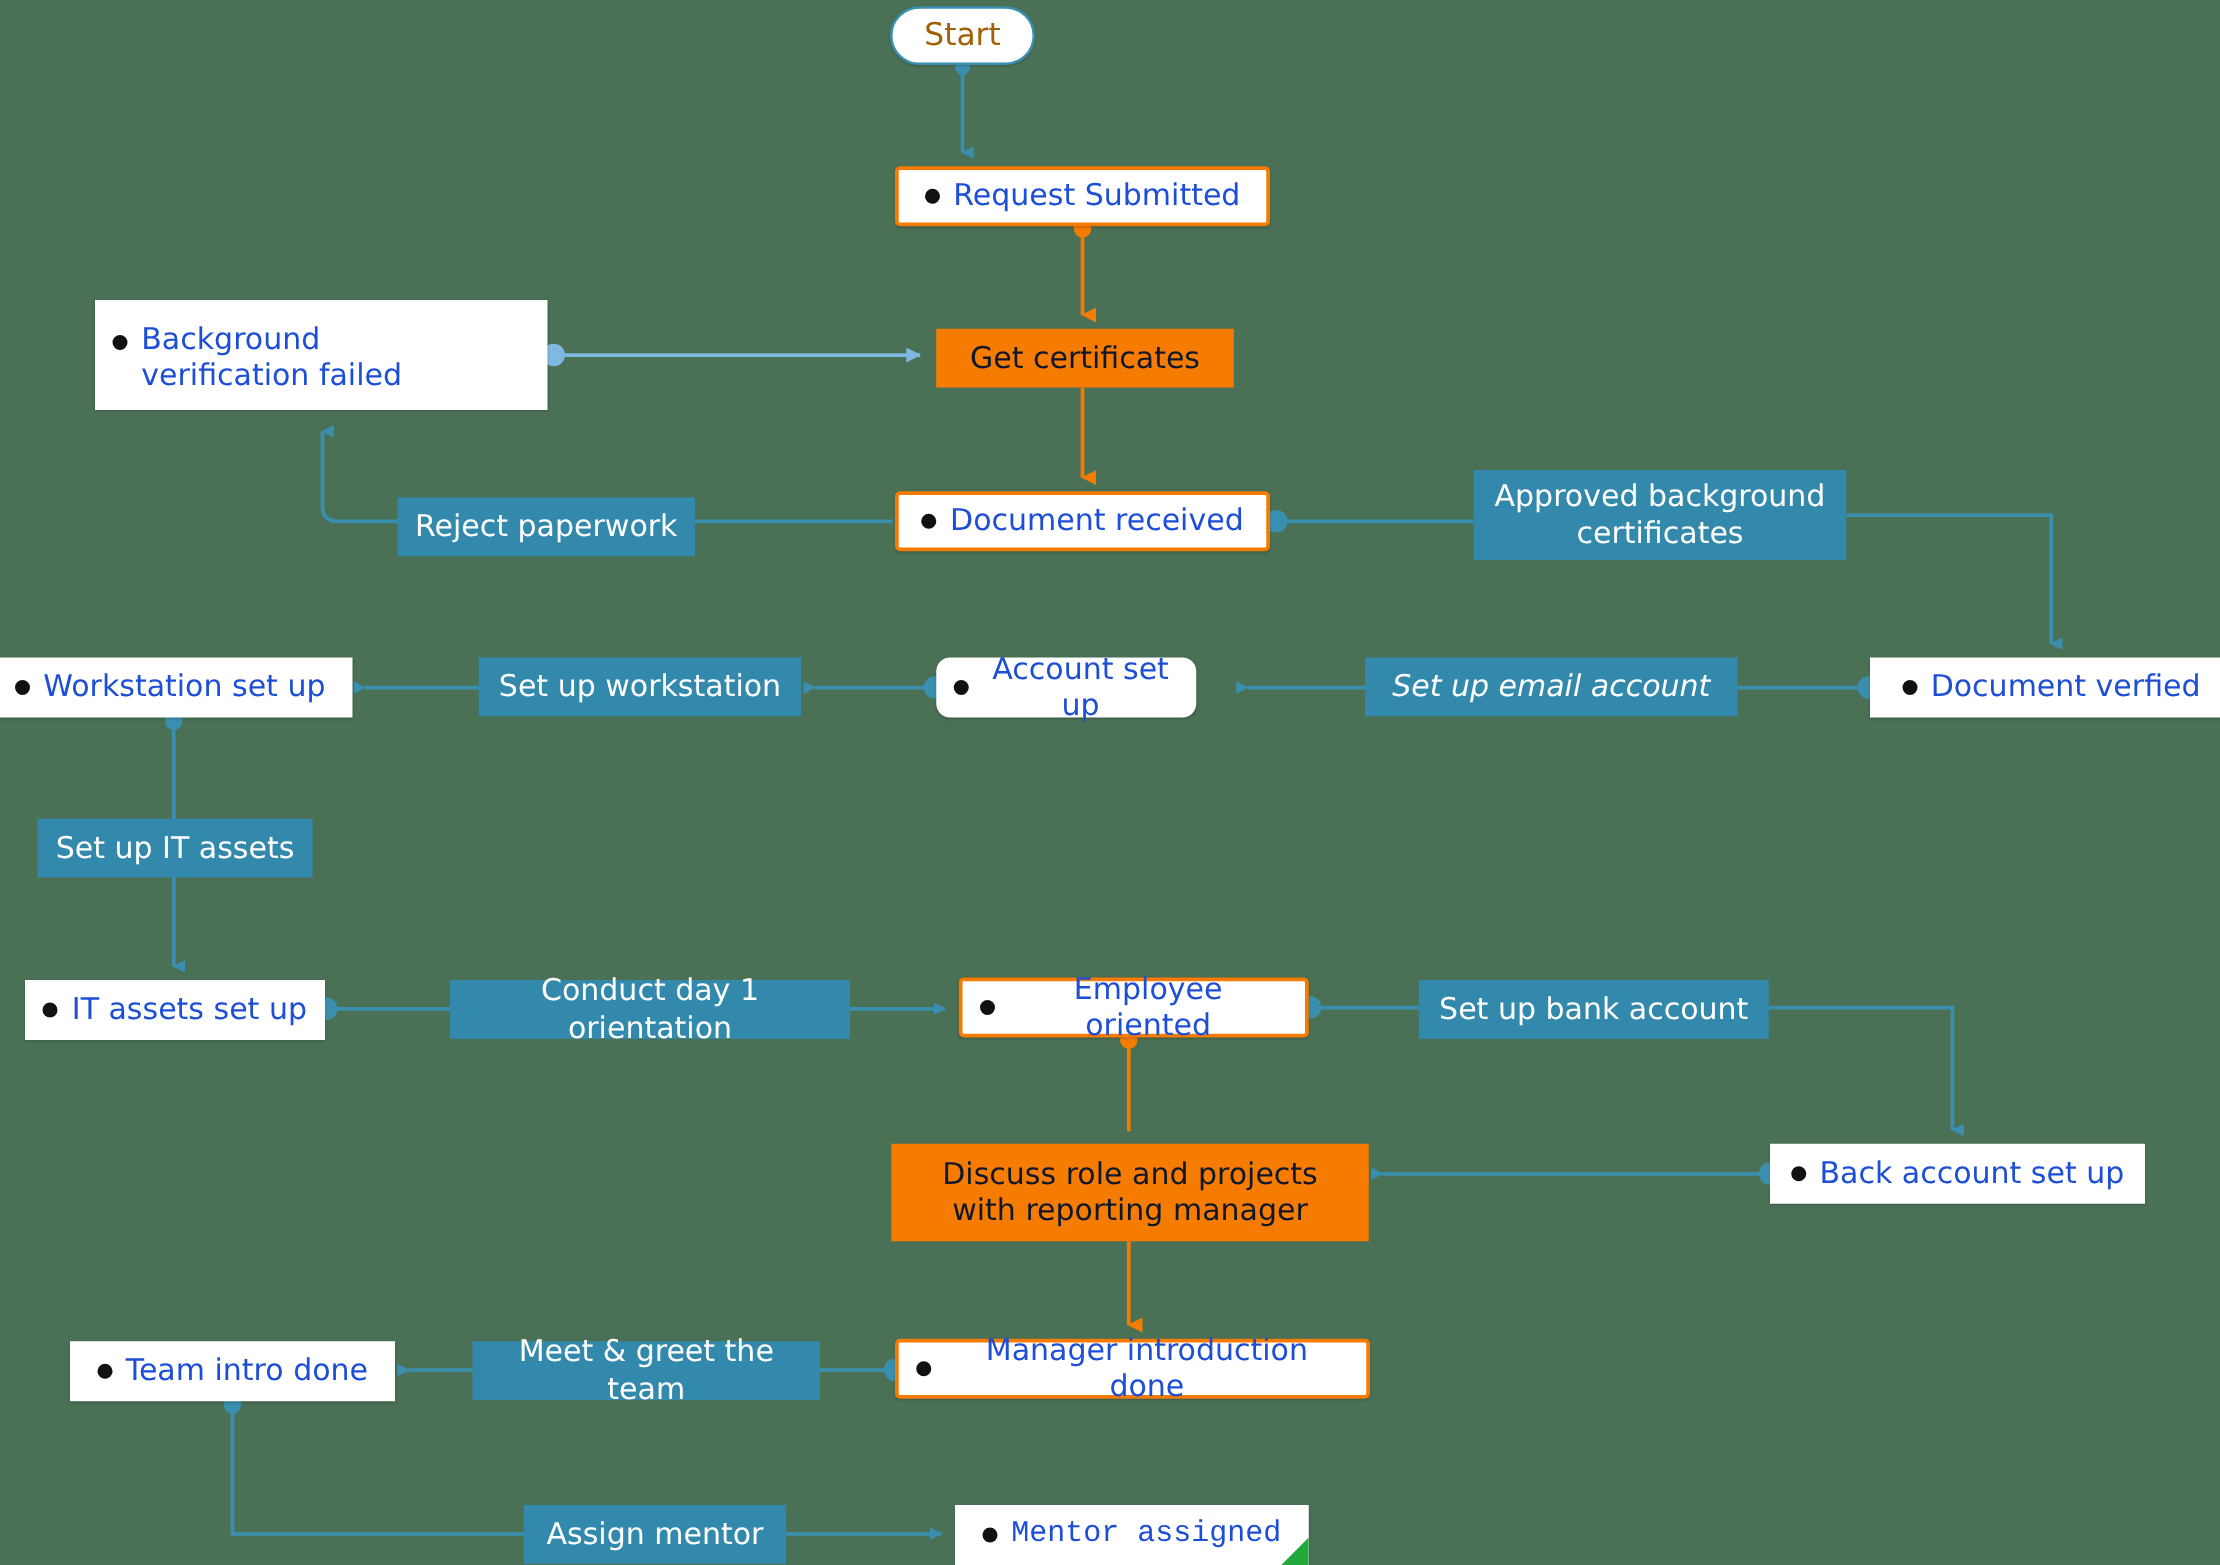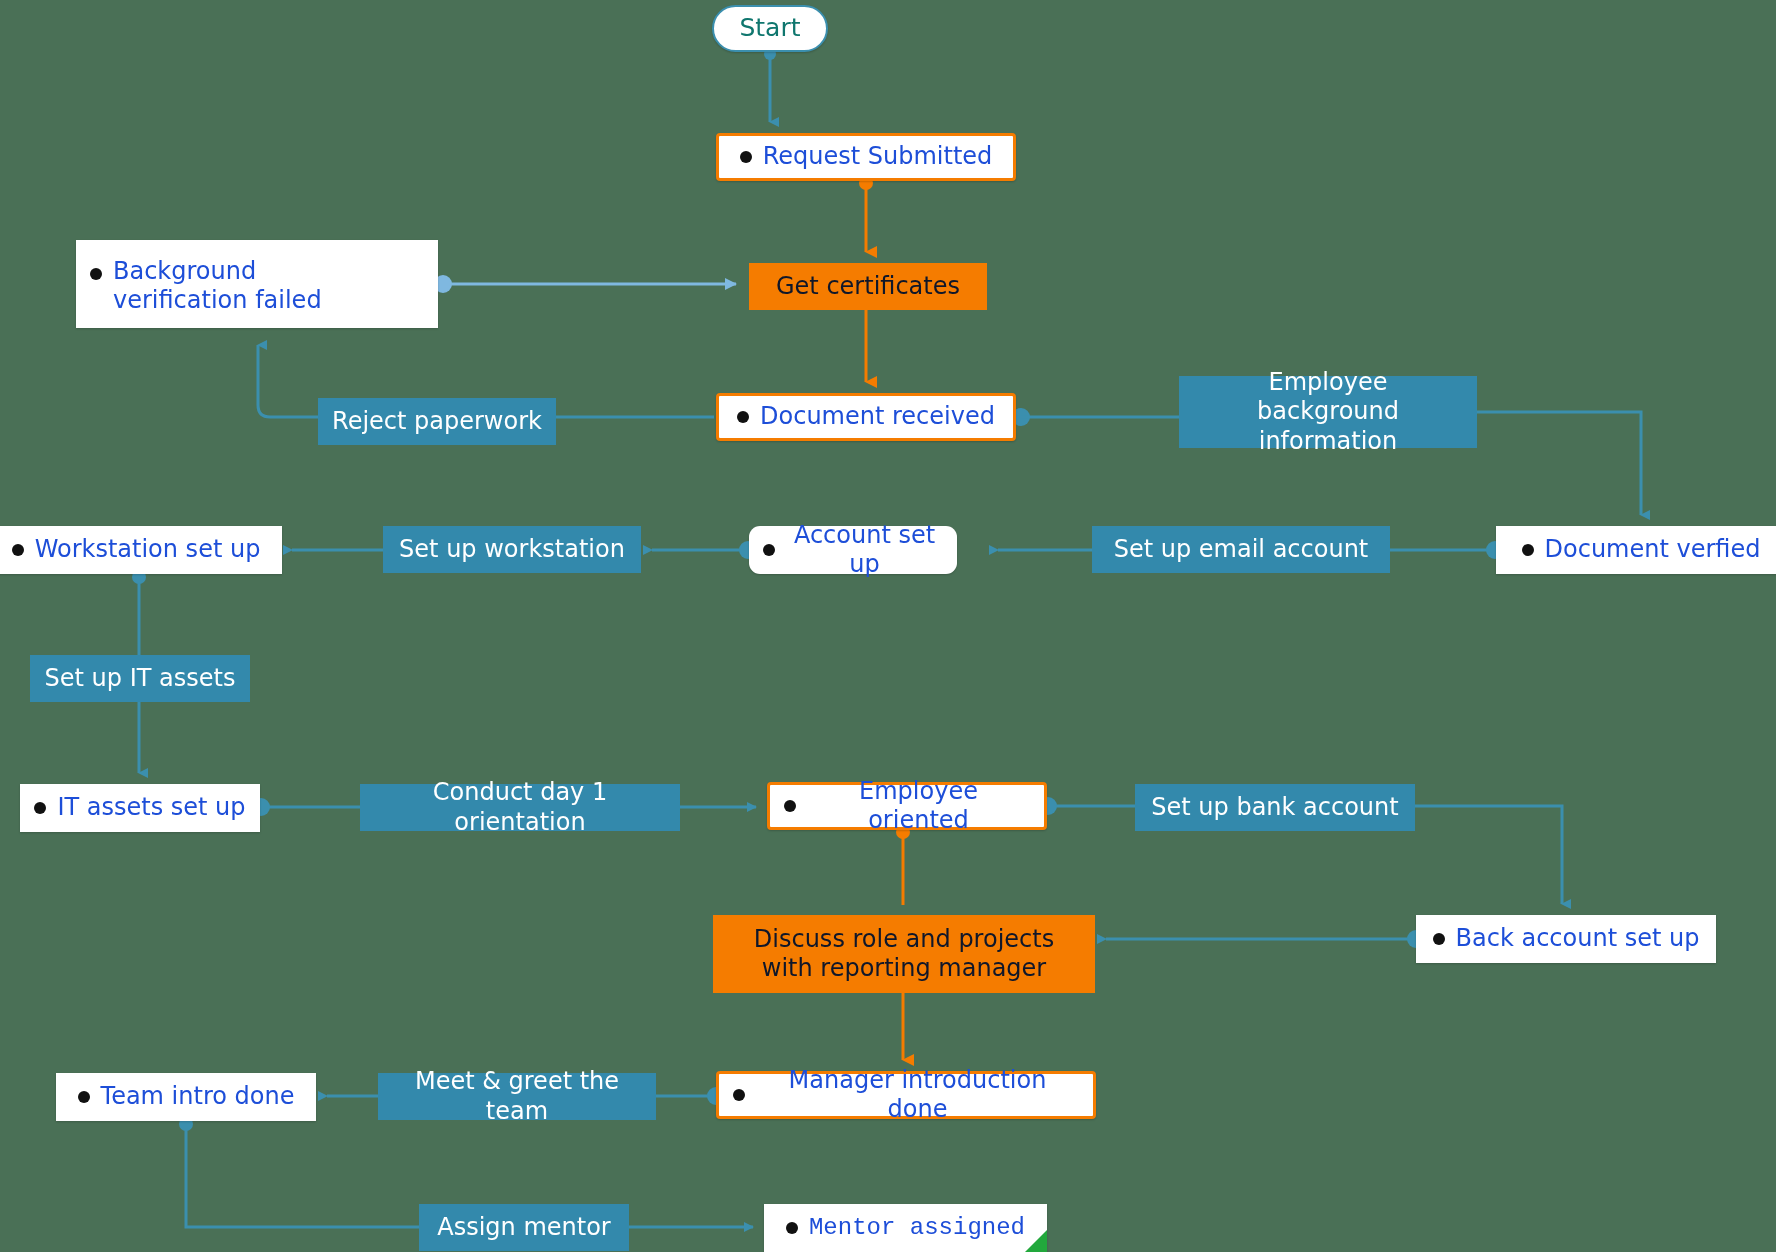--- a/index.html
+++ b/index.html
@@ -57,21 +57,21 @@
     flex: 0 0 auto;
   }
   .state .label-wrap {
     display: flex;
     align-items: center;
     justify-content: flex-start;
   }
   
   .terminal {
     background: #ffffff;
-    color: #0f766e;
+    color: #a16207;
     font-size: 25px;
     border: 2px solid #3b8fae;
     border-radius: 28px;
     box-shadow: 0 1px 2px rgba(0,0,0,0.18);
   }
   
   .transition {
     background: #3389ac;
     color: #ffffff;
     font-size: 24px;
@@ -206,31 +206,31 @@
   </div>
 
   <div class="node state bordered" style="left:716px; top:393px; width:300px; height:48px;">
     <span class="label-wrap">
       <span class="bullet"></span>
       <span>Document received</span>
     </span>
   </div>
 
   <div class="node transition" style="left:1179px; top:376px; width:298px; height:72px;">
-    <span style="max-width:268px;">Employee background information</span>
+    <span style="max-width:268px;">Approved background certificates</span>
   </div>
 
   <div class="node state" style="left:1496px; top:526px; width:290px; height:48px;">
     <span class="label-wrap">
       <span class="bullet"></span>
       <span>Document verfied</span>
     </span>
   </div>
 
-  <div class="node transition" style="left:1092px; top:526px; width:298px; height:47px;">
+  <div class="node transition" style="left:1092px; top:526px; width:298px; height:47px;font-style:italic;">
     <span>Set up email account</span>
   </div>
 
   <div class="node state" style="left:749px; top:526px; width:208px; height:48px;border-radius:11px;">
     <span class="label-wrap">
       <span class="bullet"></span>
       <span>Account set up</span>
     </span>
   </div>
 

